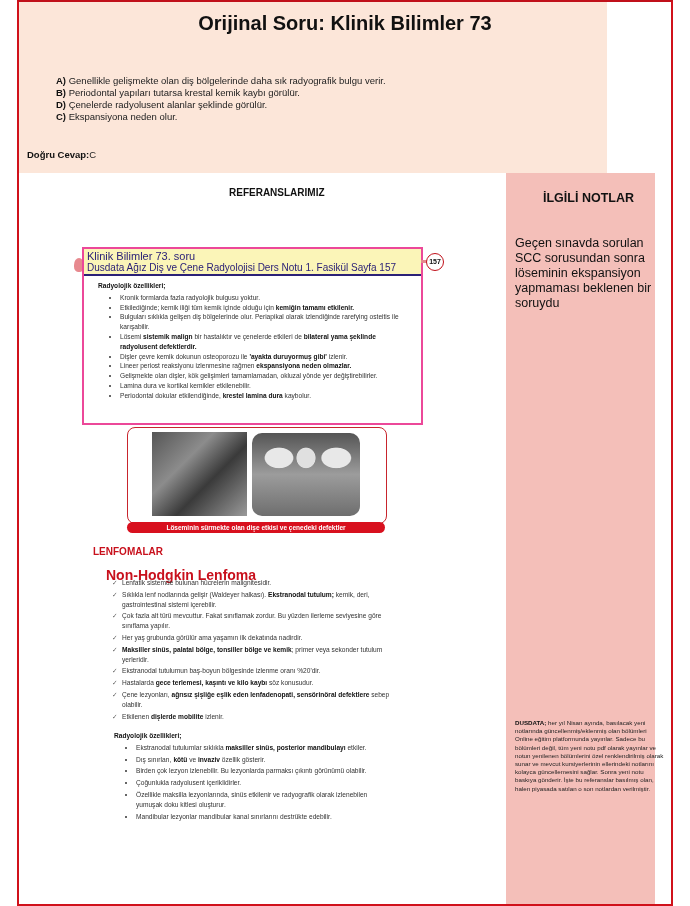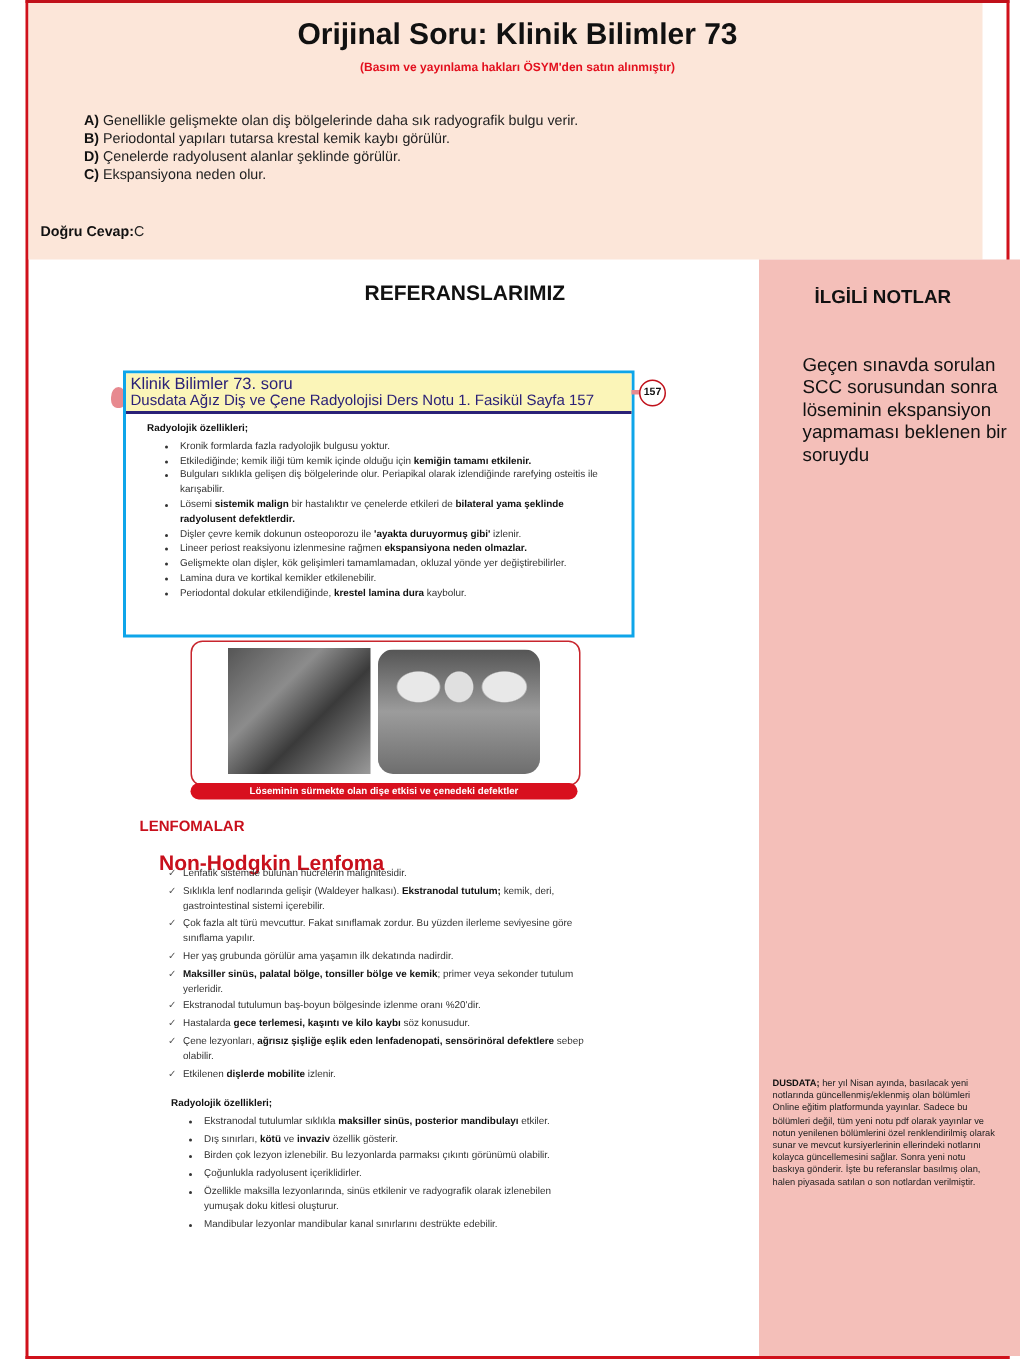--- a/index.html
+++ b/index.html
@@ -1,37 +1,37 @@
 <!DOCTYPE html>
 <html><head>
 <meta charset="utf-8">
 <style>
   html, body { margin: 0; padding: 0; background: #ffffff; }
   body { width: 690px; height: 906px; position: relative; font-family: "Liberation Sans", sans-serif; overflow: hidden; }
   .frame { position: absolute; left: 17px; top: 0; width: 652px; height: 902px; border: 2px solid #d0111b; border-top: 2px solid #c0101a; background: #ffffff; }
-  .question { position: absolute; left: 0; top: 0; width: 636px; height: 171px; background: #fce6d9; }
+  .question { position: absolute; left: 0; top: 0; width: 588px; height: 171px; background: #fce6d9; }
   .q-title { position: absolute; left: 0; top: 10px; width: 652px; text-align: center; font-size: 20px; font-weight: bold; color: #111; }
   .q-sub { position: absolute; left: 0; top: 38px; width: 652px; text-align: center; font-size: 8px; font-weight: bold; color: #e3101e; }
   .q-stem { position: absolute; left: 8px; top: 52px; font-size: 9.5px; font-weight: bold; color: #111; }
   .q-stem u { text-decoration: underline; }
   .q-options { position: absolute; left: 25px; top: 73px; font-size: 9.5px; color: #222; line-height: 12px; margin-left: 12px; }
   .q-options b { color: #111; }
   .q-answer { position: absolute; left: 8px; top: 147px; font-size: 9.5px; color: #222; }
   .q-answer b { color: #111; }
 
-  .refs-title { position: absolute; left: 200px; top: 185px; font-size: 14px; font-weight: bold; color: #111; padding-left: 24px; }
+  .refs-title { position: absolute; left: 186px; top: 185px; font-size: 10px; font-weight: bold; color: #111; padding-left: 24px; }
 
-  .notes { position: absolute; left: 487px; top: 171px; width: 174px; height: 731px; background: #f4bfb9; }
+  .notes { position: absolute; left: 487px; top: 171px; width: 149px; height: 731px; background: #f4bfb9; }
   .notes-title { position: absolute; left: 0; top: 18px; width: 165px; text-align: center; font-size: 12.5px; font-weight: bold; color: #111; }
-  .notes-text { position: absolute; left: 9px; top: 63px; width: 150px; font-size: 12.5px; line-height: 15px; color: #111; margin-left: 20px; }
+  .notes-text { position: absolute; left: 9px; top: 63px; width: 150px; font-size: 12.5px; line-height: 15px; color: #111; }
   .dusdata { position: absolute; left: 9px; top: 546px; width: 150px; font-size: 6.2px; line-height: 8.2px; color: #222; }
   .dusdata b { color: #111; }
 
   
-  .ref-card { position: absolute; left: 82px; top: 247px; width: 337px; height: 174px; border: 2px solid #0ea5e9; background: #fff; }
+  .ref-card { position: absolute; left: 82px; top: 247px; width: 337px; height: 174px; border: 2px solid #ec4899; background: #fff; }
   .ref-head { position: absolute; left: 0; top: 0; width: 337px; height: 25px; background: #fbf5b8; border-bottom: 2px solid #2b2177; }
   .ref-head1 { position: absolute; left: 3px; top: 1px; font-size: 11px; color: #2b2177; }
   .ref-head2 { position: absolute; left: 3px; top: 13px; font-size: 10px; color: #2b2177; }
   .page-badge { position: absolute; left: 426px; top: 253px; width: 16px; height: 16px; border: 1.5px solid #c0101a; border-radius: 50%; background: #fff; font-size: 7px; font-weight: bold; text-align: center; line-height: 16px; color: #111; }
   .badge-conn { position: absolute; left: 421px; top: 260px; width: 6px; height: 3px; background: #e58a90; }
   .red-blob { position: absolute; left: 74px; top: 258px; width: 10px; height: 14px; background: #e7898f; border-radius: 50% 50% 40% 40%; }
   .ref-body { position: absolute; left: 14px; top: 32px; width: 315px; font-size: 6.6px; line-height: 9.8px; color: #333; }
   .ref-body .h { font-weight: bold; color: #111; margin-bottom: 2px; }
   .ref-body ul { margin: 0; padding-left: 22px; }
   .ref-body li { margin: 0; }
@@ -53,21 +53,20 @@
   .radyo2 ul { margin: 0; padding-left: 22px; }
   .radyo2 li { margin-bottom: 2px; }
   .radyo2 b { color: #111; }
 </style>
 </head>
 <body>
 
 <div class="frame">
   <div class="question">
     <div class="q-title">Orijinal Soru: Klinik Bilimler 73</div>
-    <div class="q-sub">(Basım ve yayınlama hakları ÖSYM'den satın alınmıştır)</div>
     <div class="q-options">
       <div><b>A)</b> <span>Genellikle gelişmekte olan diş bölgelerinde daha sık radyografik bulgu verir.</span></div>
       <div><b>B)</b> <span>Periodontal yapıları tutarsa krestal kemik kaybı görülür.</span></div>
       <div><b>D)</b> <span>Çenelerde radyolusent alanlar şeklinde görülür.</span></div>
       <div><b>C)</b> <span>Ekspansiyona neden olur.</span></div>
     </div>
     <div class="q-answer"><b>Doğru Cevap:</b><span>C</span></div>
   </div>
 
   <div class="refs-title">REFERANSLARIMIZ</div>

